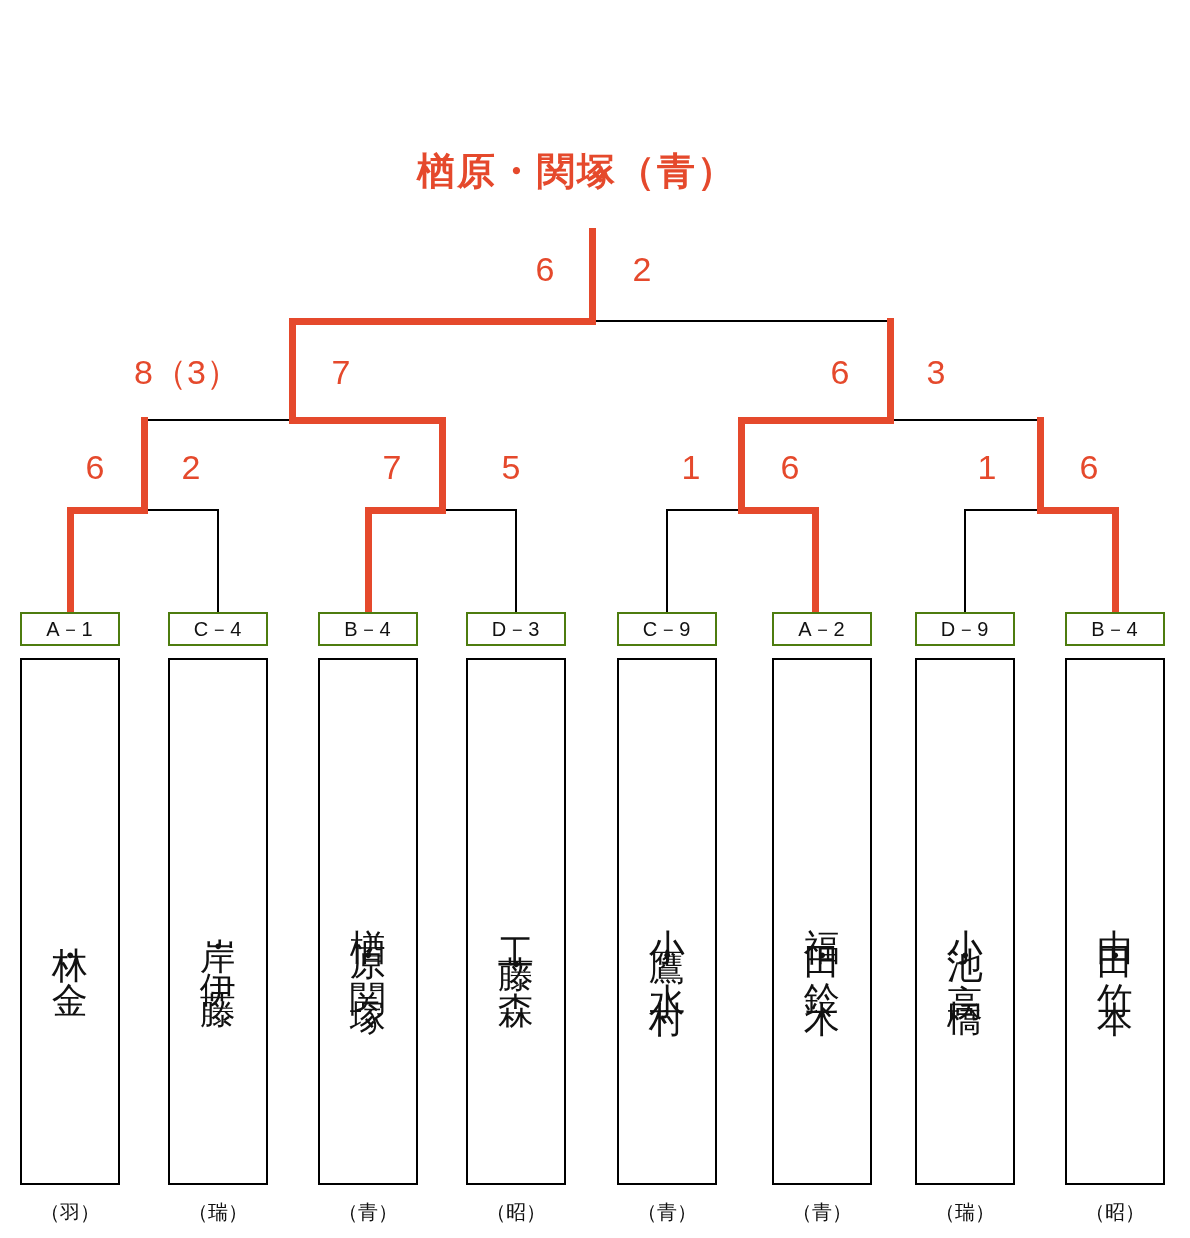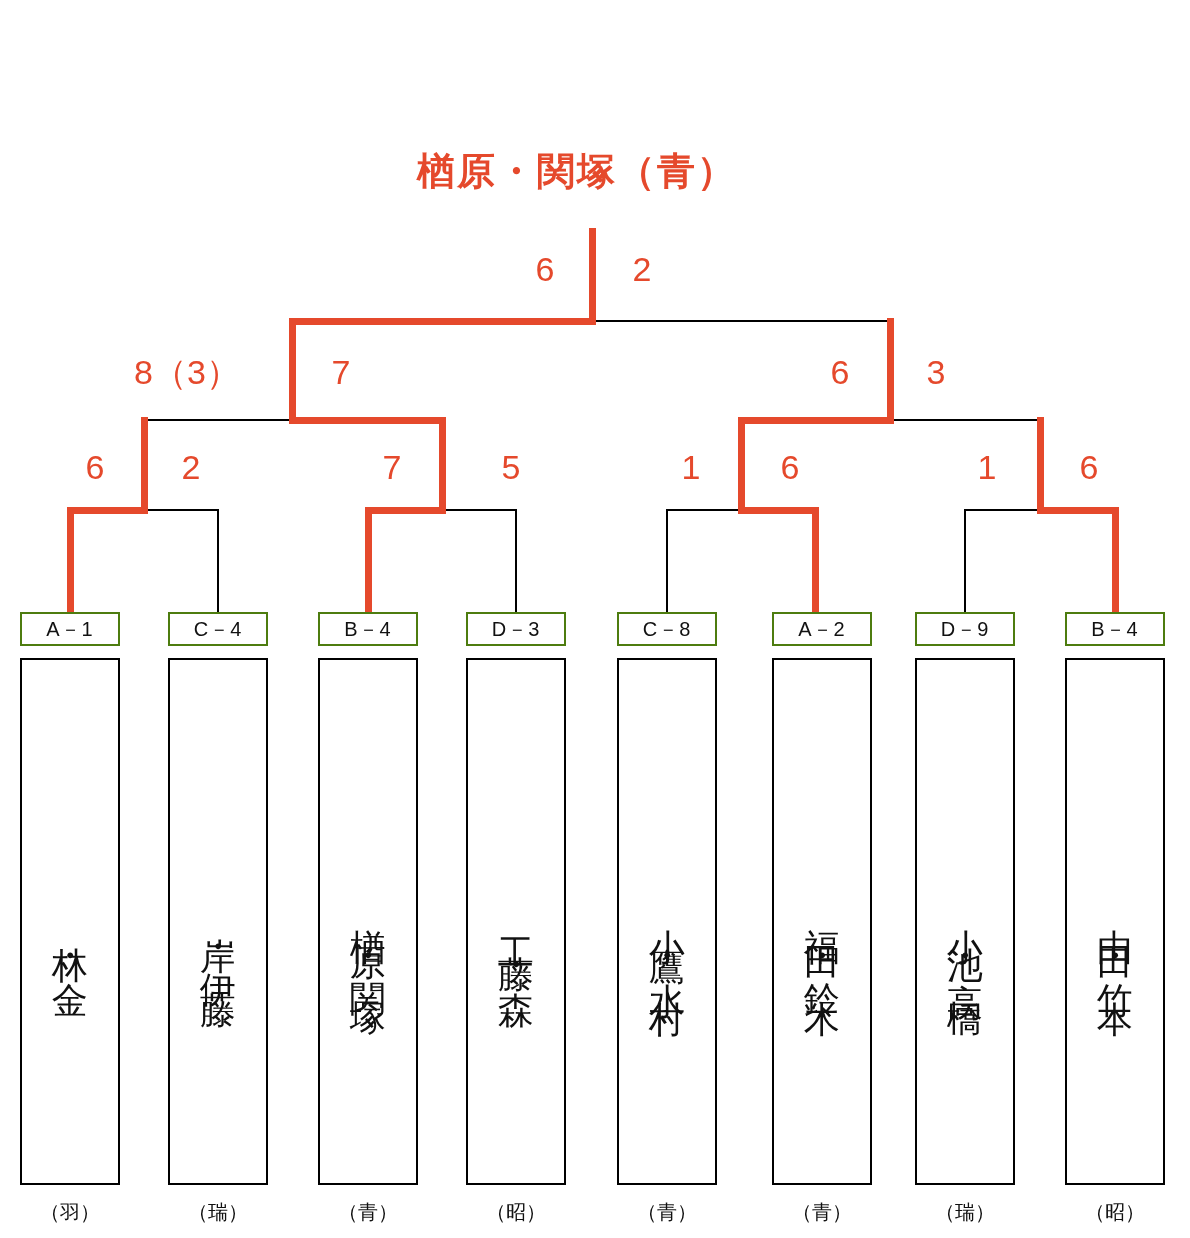--- a/index.html
+++ b/index.html
@@ -131,21 +131,21 @@
 
   <div class="team" style="left:466px">
     <div class="seed">D－3</div>
     <div class="namebox">
       <div class="vname">工藤・森</div>
     </div>
     <div class="club">（昭）</div>
   </div>
 
   <div class="team" style="left:617px">
-    <div class="seed">C－8</div>
+    <div class="seed">C－9</div>
     <div class="namebox">
       <div class="vname">小鷹・水村</div>
     </div>
     <div class="club">（青）</div>
   </div>
 
   <div class="team" style="left:772px">
     <div class="seed">A－2</div>
     <div class="namebox">
       <div class="vname">福田・鈴木</div>

